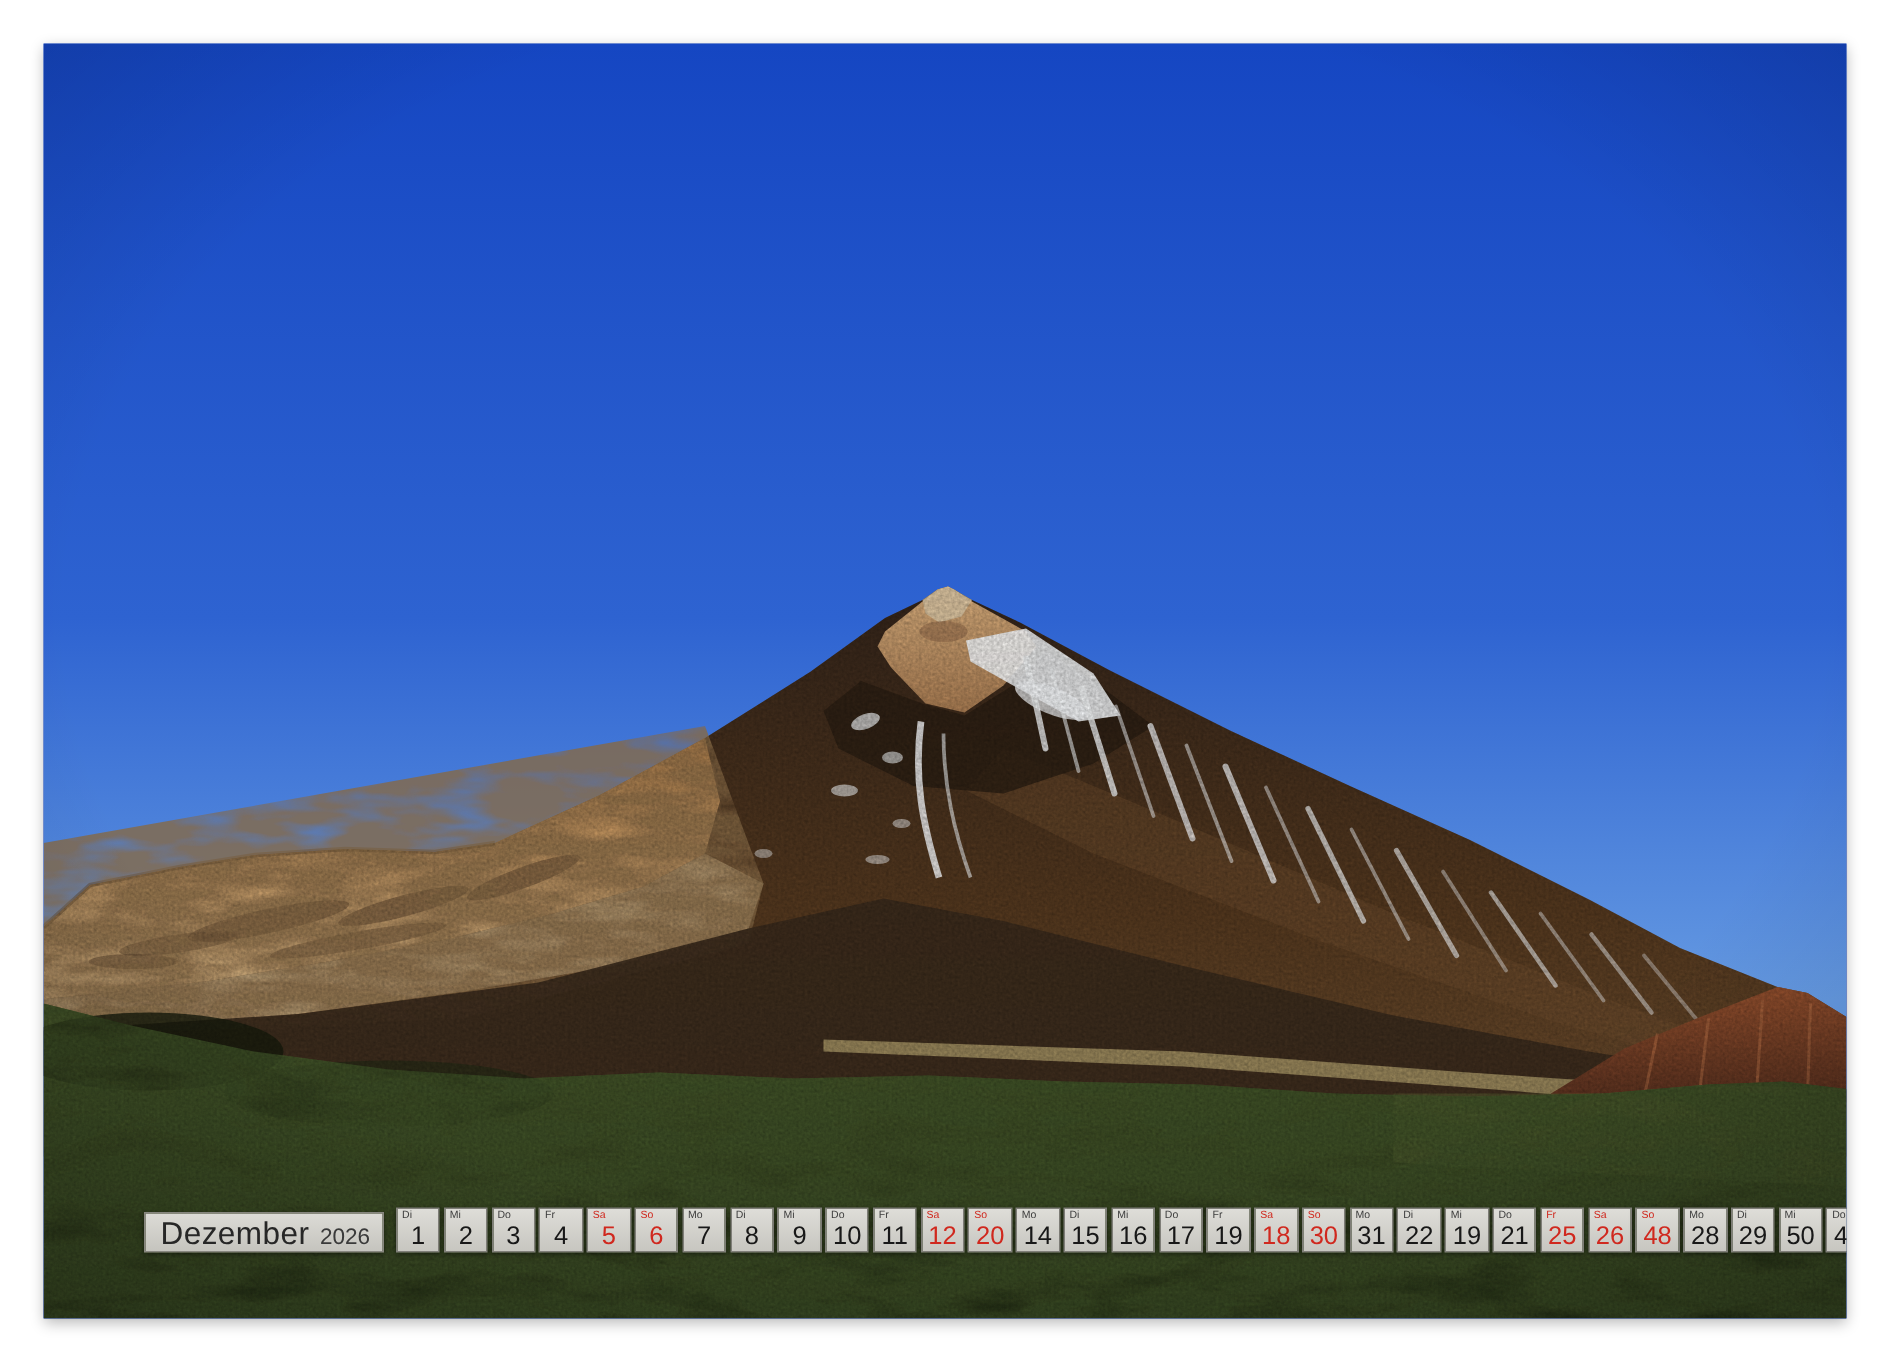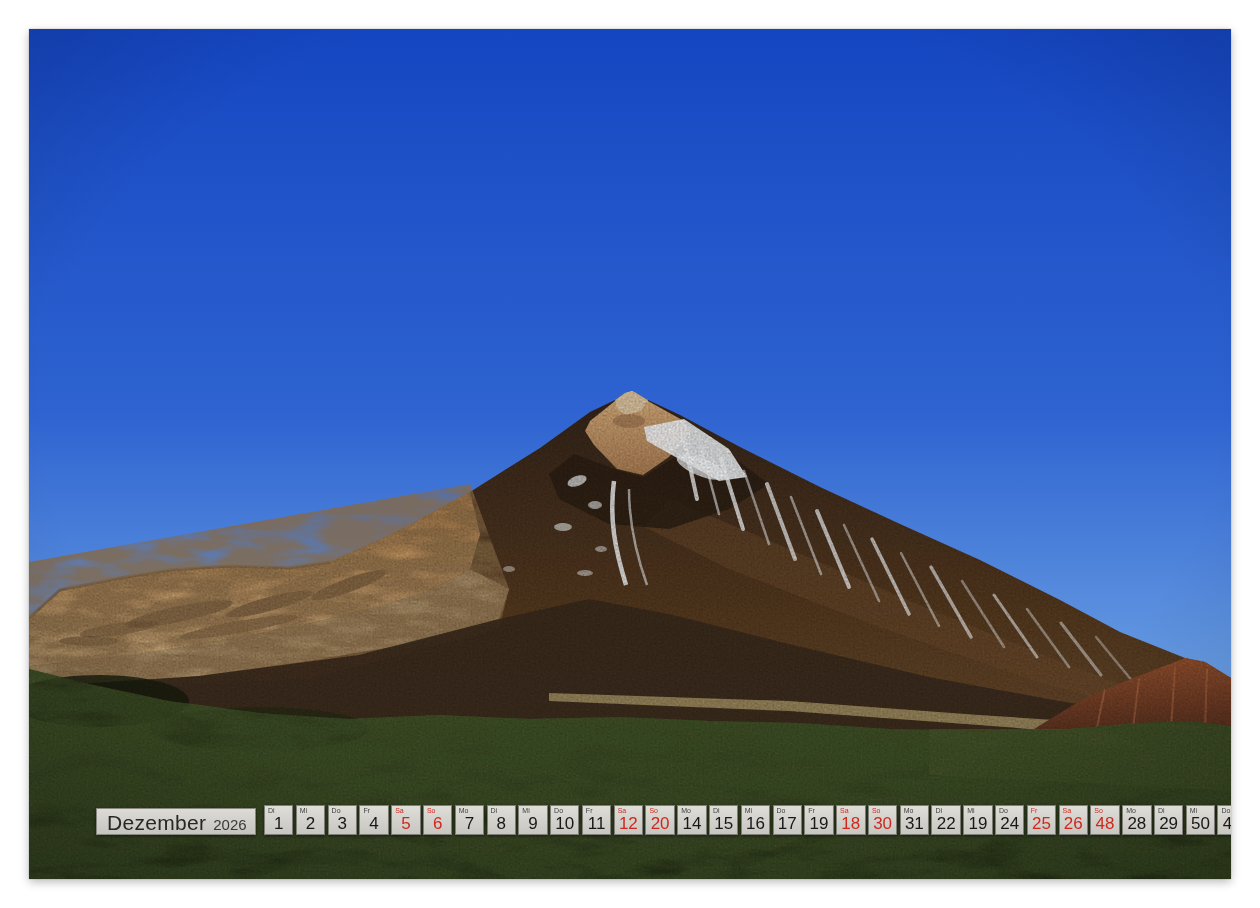--- a/index.html
+++ b/index.html
@@ -268,21 +268,21 @@
           <div class="day">
     <span class="wd">Di</span>
     <span class="num">22</span>
   </div>
           <div class="day">
     <span class="wd">Mi</span>
     <span class="num">19</span>
   </div>
           <div class="day">
     <span class="wd">Do</span>
-    <span class="num">24</span>
+    <span class="num">21</span>
   </div>
           <div class="day red">
     <span class="wd">Fr</span>
     <span class="num">25</span>
   </div>
           <div class="day red">
     <span class="wd">Sa</span>
     <span class="num">26</span>
   </div>
           <div class="day red">

